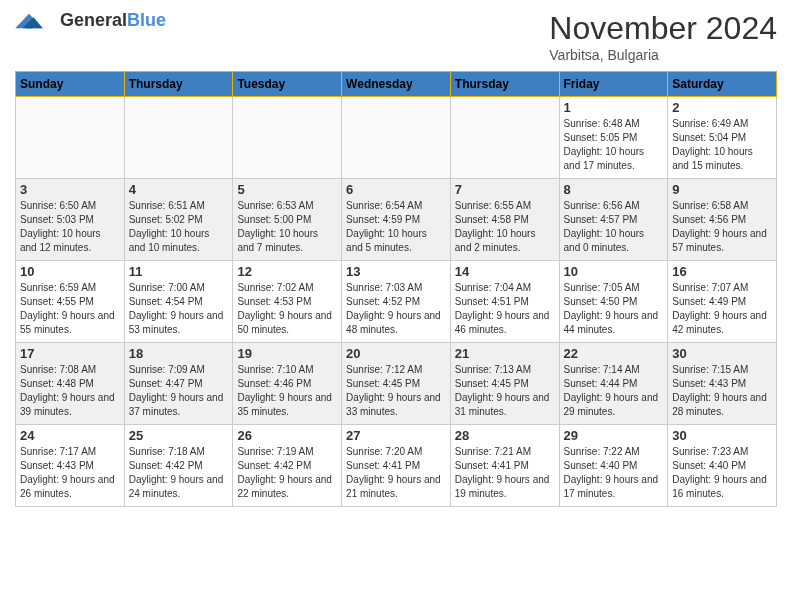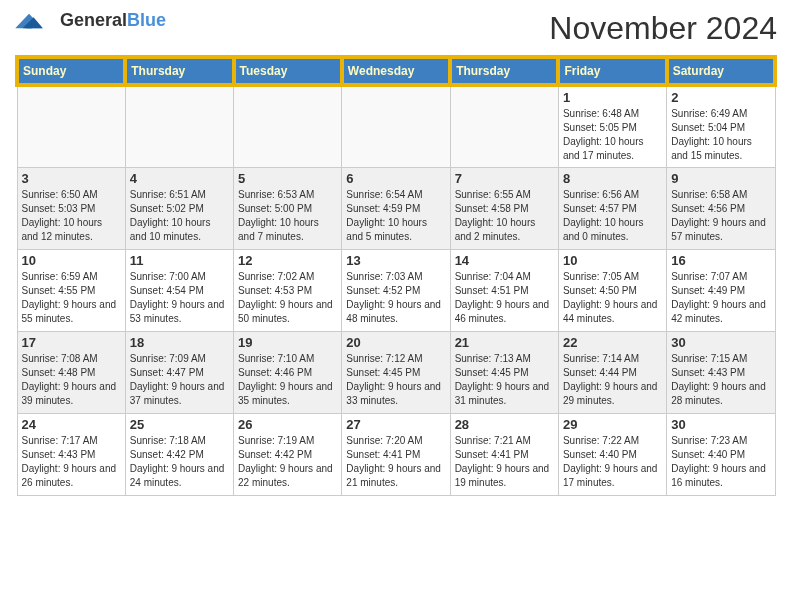--- a/index.html
+++ b/index.html
@@ -51,26 +51,26 @@
       font-size: 14px;
       color: #555;
     }
     table {
       width: 100%;
       border-collapse: collapse;
       table-layout: fixed;
     }
     th {
       background-color: #3d7fc1;
-      color: #fef9c3;
+      color: #000000;
       font-size: 12px;
       font-weight: bold;
       padding: 5px 4px;
       text-align: left;
-      border: 4px solid #eab308;
+      border: 1px solid #eab308;
     }
     td {
       border: 1px solid #ccc;
       vertical-align: top;
       padding: 3px 4px;
       height: 82px;
       font-size: 10px;
       color: #333;
       background: #fff;
     }
@@ -102,20 +102,21 @@
         <polygon points="0,20 15,4 30,20" fill="#3d7fc1"></polygon>
         <polygon points="8,20 20,8 30,20" fill="#1a5a9a"></polygon>
         <rect x="12" y="16" width="6" height="4" fill="#1a5a9a"></rect>
       </svg>
       <div>
         <span class="logo-text-general">General</span><span class="logo-text-blue">Blue</span>
       </div>
     </div>
     <div class="title-block">
       <div class="month-title">November 2024</div>
+      <div class="location">Varbitsa, Bulgaria</div>
     </div>
   </div>
 
   <table>
     <thead>
       <tr>
         <th>Sunday</th>
         <th>Thursday</th>
         <th>Tuesday</th>
         <th>Wednesday</th>

